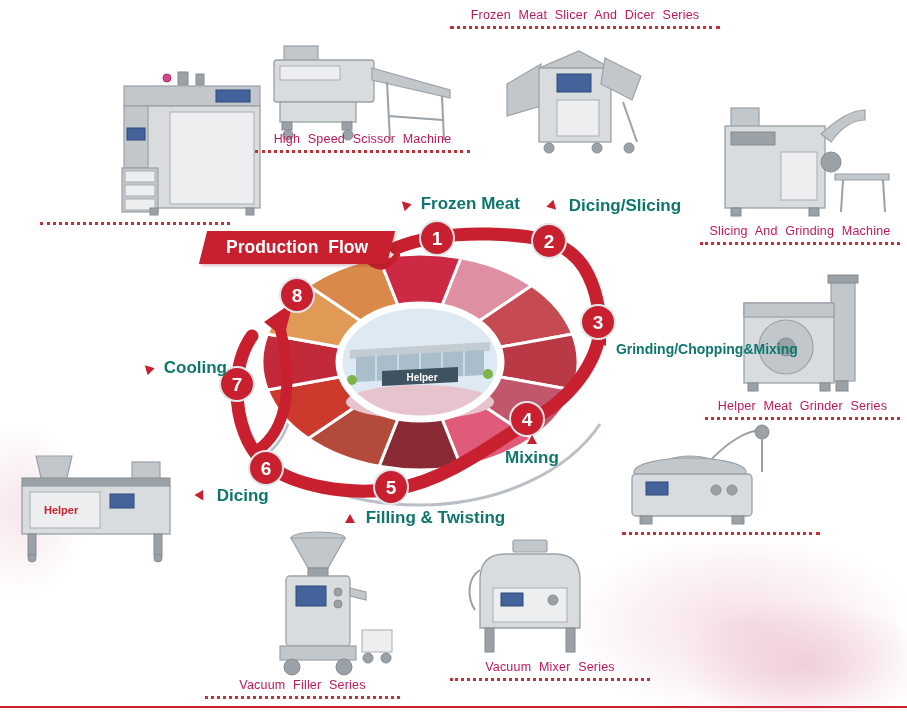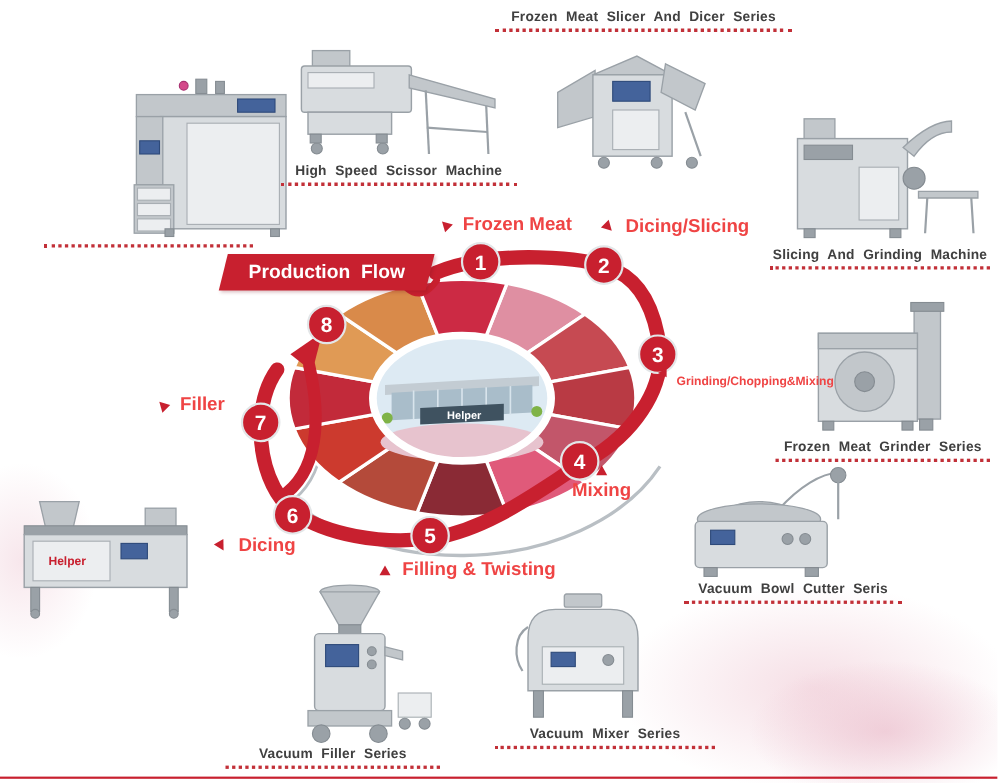--- a/index.html
+++ b/index.html
@@ -9,25 +9,25 @@
   svg text{font-family:"Liberation Sans",sans-serif;}
 
   
   .mb{fill:#d8dcdf;stroke:#9aa1a7;stroke-width:1.3;}
   .md{fill:#c2c7cb;stroke:#9aa1a7;stroke-width:1.2;}
   .mk{fill:#9aa1a7;stroke:#858c92;stroke-width:1;}
   .ml{fill:#eceef0;stroke:#a8aeb3;stroke-width:1;}
   .ms{fill:#44639b;stroke:#2e4a7a;stroke-width:1;}
   .mx{fill:none;stroke:#9aa1a7;stroke-width:2;}
 
-  .mach-label{position:absolute;text-align:center;color:#404040;font-weight:bold;
+  .mach-label{position:absolute;text-align:center;color:#be185d;font-weight:normal;
               font-size:12.5px;word-spacing:4px;letter-spacing:.2px;line-height:1.15;z-index:4;}
   .mach-label .dots{border-top:3px dotted #c23038;margin-top:4px;height:0;}
 
-  .flow-label{position:absolute;color:#ef4444;font-weight:bold;font-size:17px;
+  .flow-label{position:absolute;color:#0f766e;font-weight:bold;font-size:17px;
               white-space:nowrap;z-index:4;}
   .tri{display:inline-block;width:0;height:0;border-left:5px solid transparent;
        border-right:5px solid transparent;border-bottom:9px solid #c8202f;
        margin-right:6px;vertical-align:middle;}
   .tri-above{position:absolute;left:50%;top:-13px;margin:0;transform:translateX(-50%);}
 
   #banner{position:absolute;left:203px;top:231px;width:188px;height:33px;background:#c8202f;
           transform:skewX(-14deg);z-index:3;display:flex;align-items:center;justify-content:center;
           box-shadow:2px 2px 3px rgba(120,20,30,.25);}
   #banner span{transform:skewX(14deg);color:#ffffff;font-weight:bold;font-size:17.5px;word-spacing:5px;}
@@ -118,39 +118,39 @@
   </div>
 
   <div class="flow-label" style="left:400px;top:194px;">
     <span class="tri" style="transform:rotate(-45deg);"></span>
     <span>Frozen Meat</span>
   </div>
   <div class="flow-label" style="left:548px;top:196px;">
     <span class="tri" style="transform:rotate(135deg);"></span>
     <span>Dicing/Slicing</span>
   </div>
-  <div class="flow-label" style="left:598px;top:341px;font-size:11px;">
+  <div class="flow-label" style="left:598px;top:341px;font-size:14px;">
     <span class="tri" style="transform:rotate(-90deg);border-bottom-width:8px;border-left-width:4px;border-right-width:4px;position:relative;top:-8px;"></span>
     <span>Grinding/Chopping&amp;Mixing</span>
   </div>
-  <div class="flow-label" style="left:505px;top:436px;margin-left:15px;">
+  <div class="flow-label" style="left:505px;top:448px;">
     <span class="tri tri-above"></span>
     <span>Mixing</span>
   </div>
   <div class="flow-label" style="left:345px;top:508px;">
     <span class="tri"></span>
     <span>Filling &amp; Twisting</span>
   </div>
   <div class="flow-label" style="left:196px;top:486px;">
     <span class="tri" style="transform:rotate(150deg);"></span>
     <span>Dicing</span>
   </div>
   <div class="flow-label" style="left:143px;top:358px;">
     <span class="tri" style="transform:rotate(-45deg);"></span>
-    <span>Filler</span>
+    <span>Cooling</span>
   </div>
 
   <svg style="left:118px;top:72px;z-index:2;" width="148" height="146" viewBox="0 0 148 146">
     <rect class="mk" x="60" y="0" width="10" height="13"></rect>
       <rect class="mk" x="78" y="2" width="8" height="11"></rect>
     <circle cx="49" cy="6" r="4" fill="#d4488a" stroke="#a83070"></circle>
     <rect class="md" x="6" y="14" width="136" height="20"></rect>
     <rect class="ms" x="98" y="18" width="34" height="12"></rect>
     <rect class="mb" x="28" y="34" width="114" height="102"></rect>
     <rect class="ml" x="52" y="40" width="84" height="92"></rect>
@@ -271,37 +271,36 @@
     <rect class="mk" x="14" y="86" width="8" height="22"></rect>
       <rect class="mk" x="140" y="86" width="8" height="22"></rect>
     <circle class="mk" cx="18" cy="110" r="4"></circle>
       <circle class="mk" cx="144" cy="110" r="4"></circle>
   </svg>
 
   <div class="mach-label" style="left:450px;top:8px;width:270px;">
     <div>Frozen Meat Slicer And Dicer Series</div>
     <div class="dots"></div>
   </div>
-  <div class="mach-label" style="left:255px;top:148px;width:215px;">
+  <div class="mach-label" style="left:255px;top:132px;width:215px;">
     <div>High Speed Scissor Machine</div>
     <div class="dots"></div>
   </div>
   <div class="mach-label" style="left:40px;top:218px;width:190px;">
     <div class="dots"></div>
   </div>
   <div class="mach-label" style="left:700px;top:224px;width:200px;text-align:center;">
     <div>Slicing And Grinding Machine</div>
     <div class="dots"></div>
   </div>
   <div class="mach-label" style="left:705px;top:399px;width:195px;">
-    <div>Frozen Meat Grinder Series</div>
+    <div>Helper Meat Grinder Series</div>
     <div class="dots"></div>
   </div>
   <div class="mach-label" style="left:622px;top:528px;width:198px;">
-    <div>Vacuum Bowl Cutter Seris</div>
     <div class="dots"></div>
   </div>
   <div class="mach-label" style="left:450px;top:660px;width:200px;">
     <div>Vacuum Mixer Series</div>
     <div class="dots"></div>
   </div>
   <div class="mach-label" style="left:205px;top:678px;width:195px;">
     <div>Vacuum Filler Series</div>
     <div class="dots"></div>
   </div>

